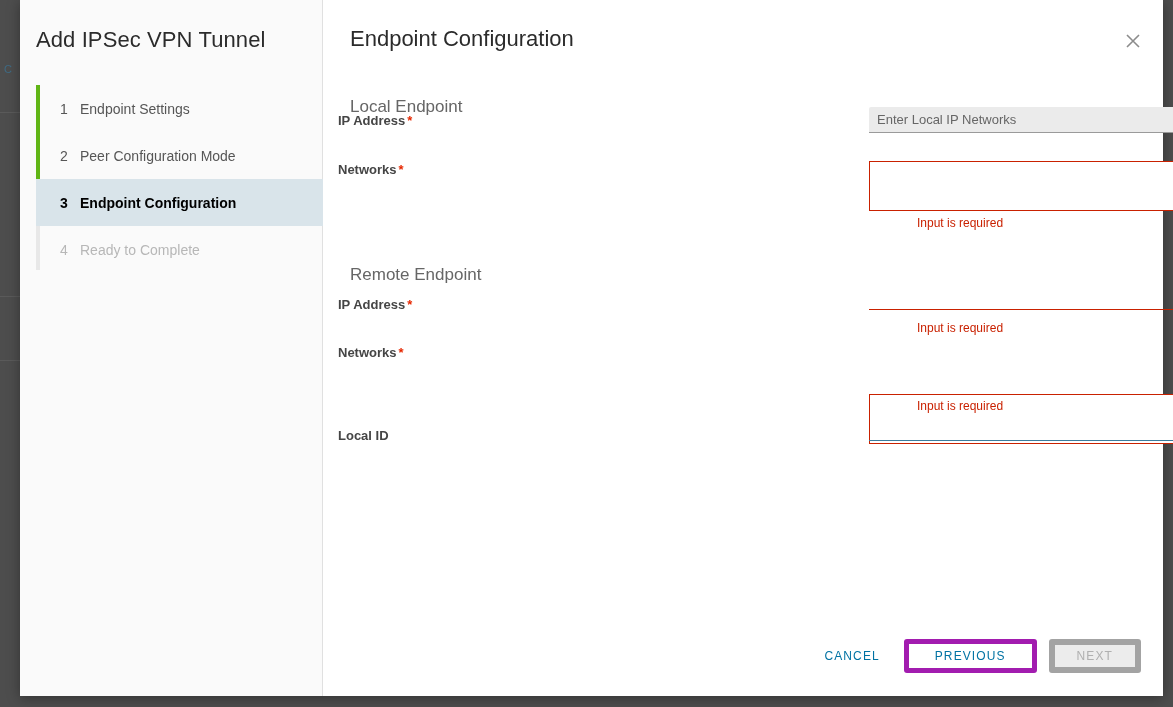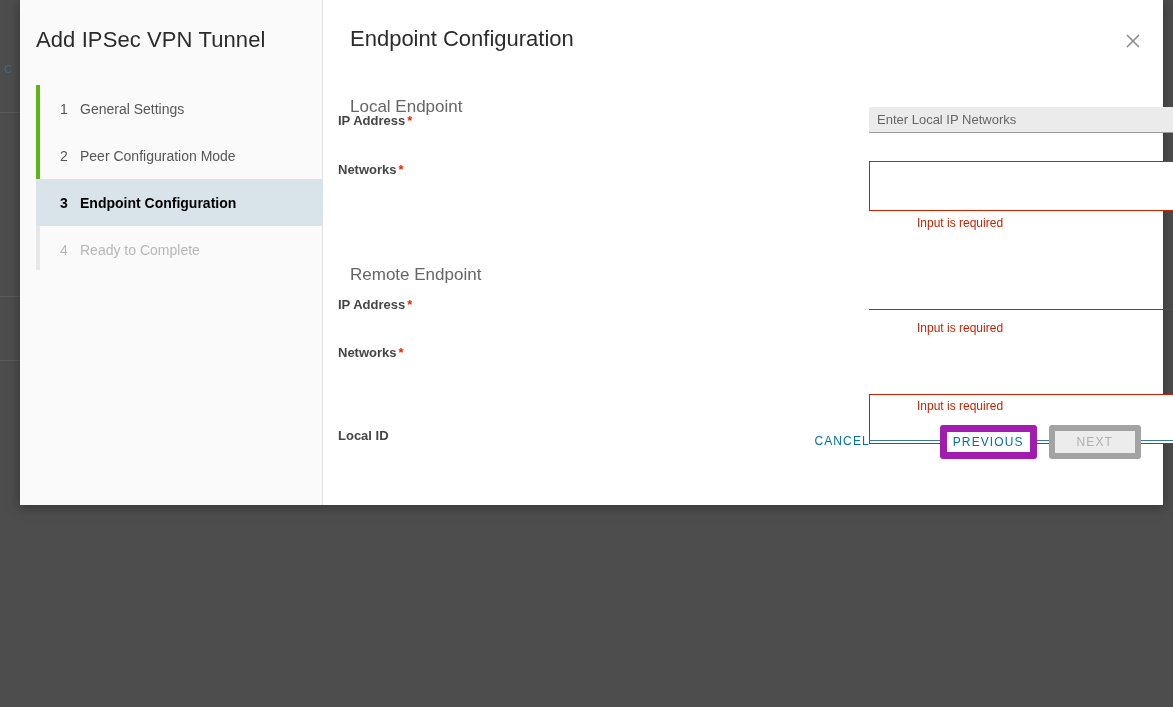--- a/index.html
+++ b/index.html
@@ -18,21 +18,21 @@
   }
   #backdrop-content .bg-line {
     position: absolute; left: 0; height: 1px; background: #5a5a5a;
   }
   #backdrop-content .bg-text {
     position: absolute; color: #3f6b84; font-size: 11px;
   }
 
   #modal {
     position: absolute;
-    left: 20px; top: 0; width: 1143px; height: 505px;
+    left: 20px; top: 0; width: 1143px; height: 696px;
     background: #fde047;
     display: flex;
     box-shadow: 0 2px 12px rgba(0,0,0,.35);
   }
 
   
   #sidebar {
     width: 303px; height: 100%;
     background: #fafafa;
     border-right: 1px solid #e0e0e0;
@@ -135,37 +135,37 @@
   .uinput.ok { border-bottom-color: #3b7b9b; }
 
   .err-text {
     position: absolute; left: 546px;
     font-size: 12px; color: #c92100; margin-left: 48px;
   }
 
   
   #footer {
     position: absolute; left: 0; right: 0; bottom: 0; height: 80px;
-    display: flex; justify-content: flex-end;
+    display: flex; align-items: center; justify-content: flex-end;
     padding-right: 22px; gap: 0;
   }
   .btn {
     font-family: "Liberation Sans", sans-serif;
     font-size: 12px; letter-spacing: 1.1px;
     text-transform: uppercase;
     cursor: pointer;
     border-radius: 3px;
   }
   .btn-flat {
     background: transparent; border: none; color: #0072a3;
     height: 32px; padding: 0 16px; margin-right: 8px;
   }
   .btn-outline {
-    background: #fff; border: 7px solid #a21caf; color: #0072a3;
-    height: 34px; padding: 0 6px; margin-right: 12px; margin-left: 46px;
+    background: #fff; border: 5px solid #a21caf; color: #0072a3;
+    height: 34px; padding: 0 26px; margin-right: 12px;
   }
   .btn-disabled {
     background: #ececec; border: 6px solid #a3a3a3; color: #b0b0b0;
     height: 34px; padding: 0 22px; cursor: default;
   }
 </style>
 </head>
 <body>
 
 <div id="backdrop-content">
@@ -179,21 +179,21 @@
 
   <div id="sidebar">
     <div id="wizard-title">Add IPSec VPN Tunnel</div>
 
     <div id="stepper">
       <div class="rail rail-done"></div>
       <div class="rail rail-todo"></div>
 
       <div class="step">
         <span class="num">1</span>
-        <span class="label">General Settings</span>
+        <span class="label">Endpoint Settings</span>
       </div>
 
       <div class="step">
         <span class="num">2</span>
         <span class="label">Peer Configuration Mode</span>
       </div>
 
       <div class="step active">
         <span class="num">3</span>
         <span class="label">Endpoint Configuration</span>

